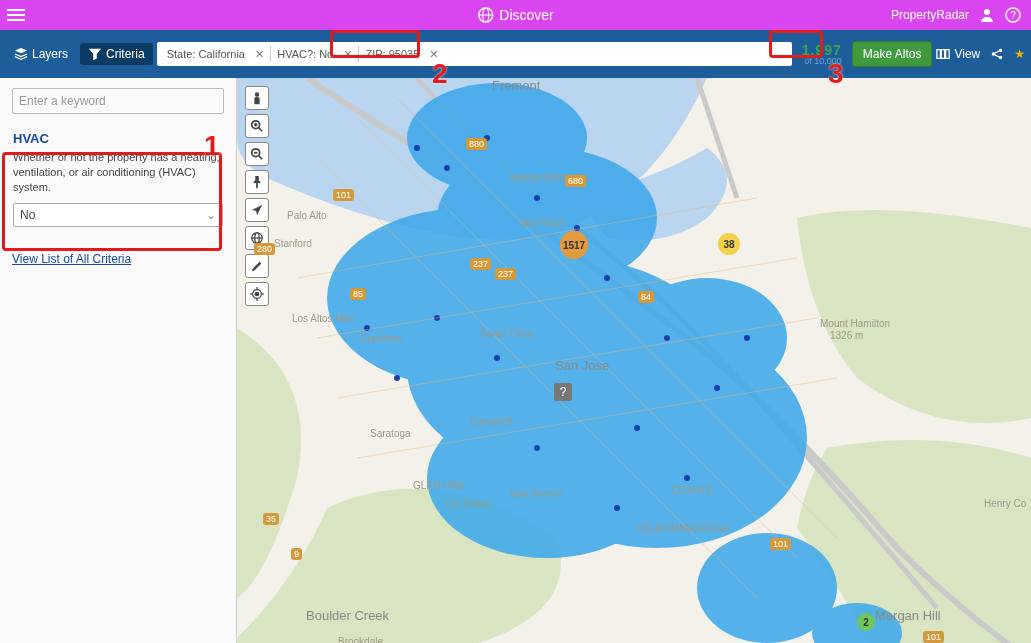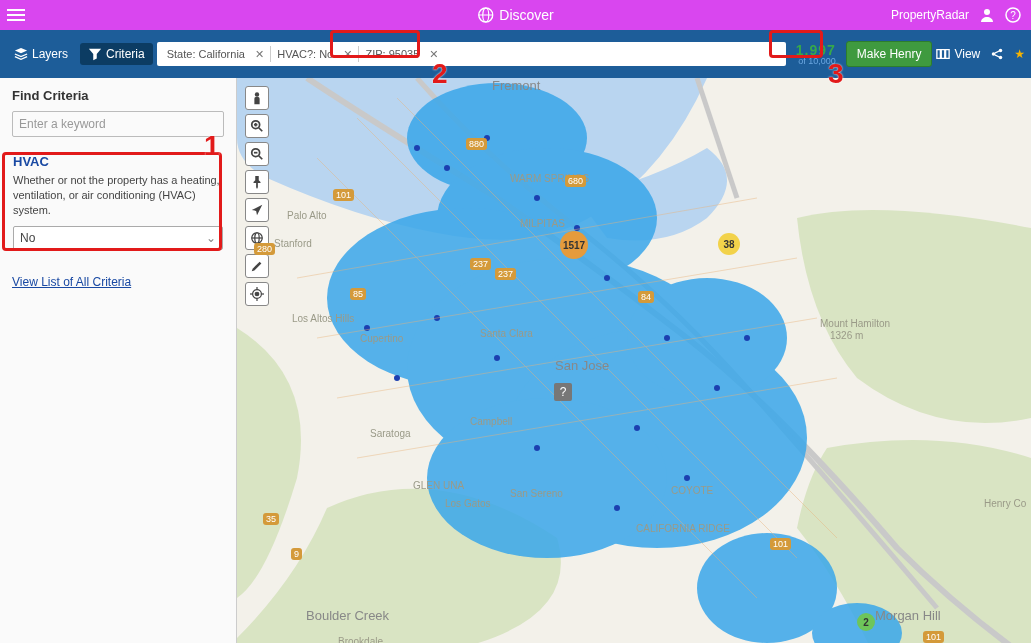--- a/index.html
+++ b/index.html
@@ -114,21 +114,21 @@
     <div class="chip">
         <span>ZIP: 95035</span>
         <span class="x">✕</span>
       </div>
   </div>
 
   <div class="count">
     <div class="num">1,997</div>
     <div class="den">of 10,000</div>
   </div>
-  <div class="makelist">Make Henry</div>
+  <div class="makelist">Make Altos</div>
   <div class="viewbtn">
     <svg width="14" height="14" viewBox="0 0 16 16" fill="none" stroke="#fff" stroke-width="1.5">
         <path d="M1 3h4v10H1zM6 3h4v10H6zM11 3h4v10h-4z"></path>
       </svg>
     <span>View</span>
   </div>
   <span class="icon" style="margin:0 6px;">
       <svg width="14" height="14" viewBox="0 0 16 16" fill="#fff">
         <circle cx="4" cy="8" r="2"></circle>
         <circle cx="12" cy="4" r="2"></circle>
@@ -136,21 +136,20 @@
         <line x1="5.5" y1="7" x2="10.5" y2="4.5" stroke="#fff" stroke-width="1.3"></line>
         <line x1="5.5" y1="9" x2="10.5" y2="11.5" stroke="#fff" stroke-width="1.3"></line>
       </svg>
     </span>
   <span class="icon star">★</span>
 </div>
 
 <div class="main">
 
   <div class="sidebar">
-    <h4>Find Criteria</h4>
     <div class="searchbox">
       <span style="color:#999">Enter a keyword</span>
     </div>
     <div class="card">
       <h5>HVAC</h5>
       <p>Whether or not the property has a heating, ventilation, or air conditioning (HVAC) system.</p>
       <div class="select">
         <span>No</span>
         <span style="color:#888">⌄</span>
       </div>

